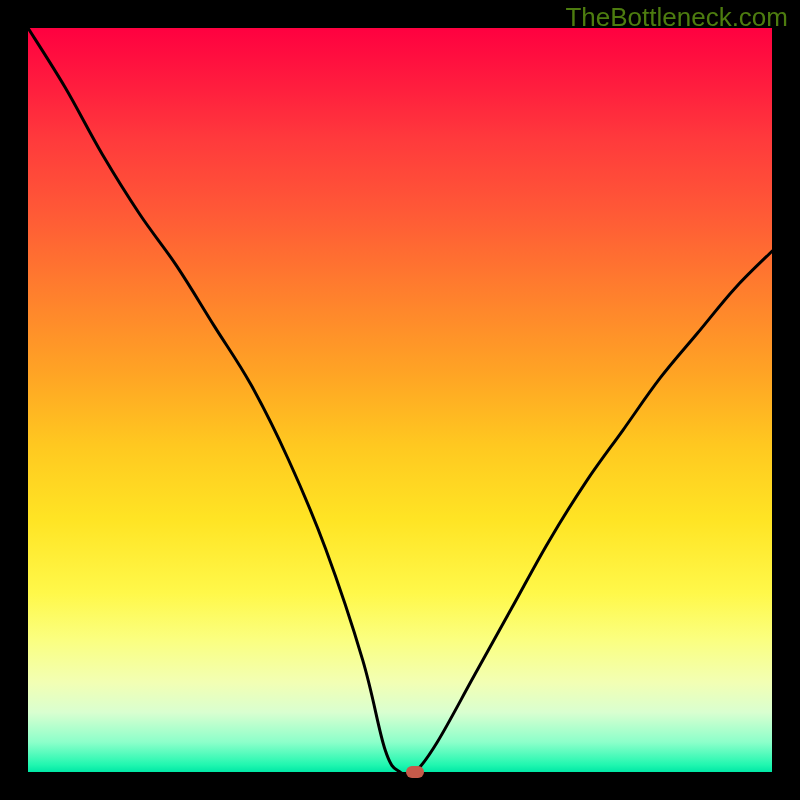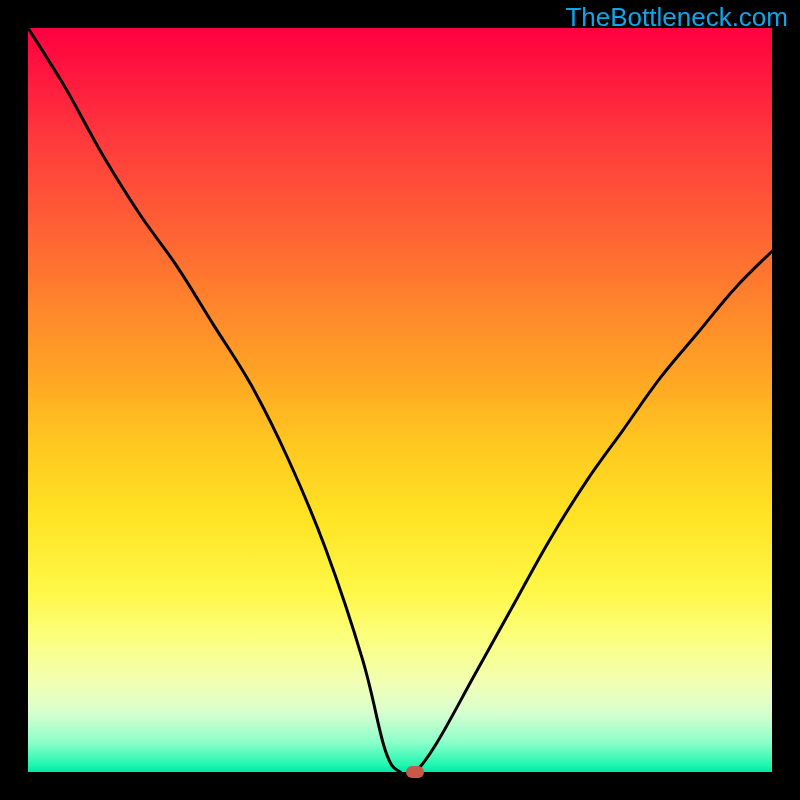--- a/index.html
+++ b/index.html
@@ -8,21 +8,21 @@
     height: 800px;
     background: #000;
     position: relative;
     font-family: Arial, Helvetica, sans-serif;
     overflow: hidden;
   }
   .watermark {
     position: absolute;
     top: 2px;
     right: 12px;
-    color: #0ea5e9;
+    color: #4d7c0f;
     font-size: 26px;
     font-weight: 500;
     z-index: 10;
   }
   .plot {
     position: absolute;
     left: 28px;
     top: 28px;
     width: 744px;
     height: 744px;

